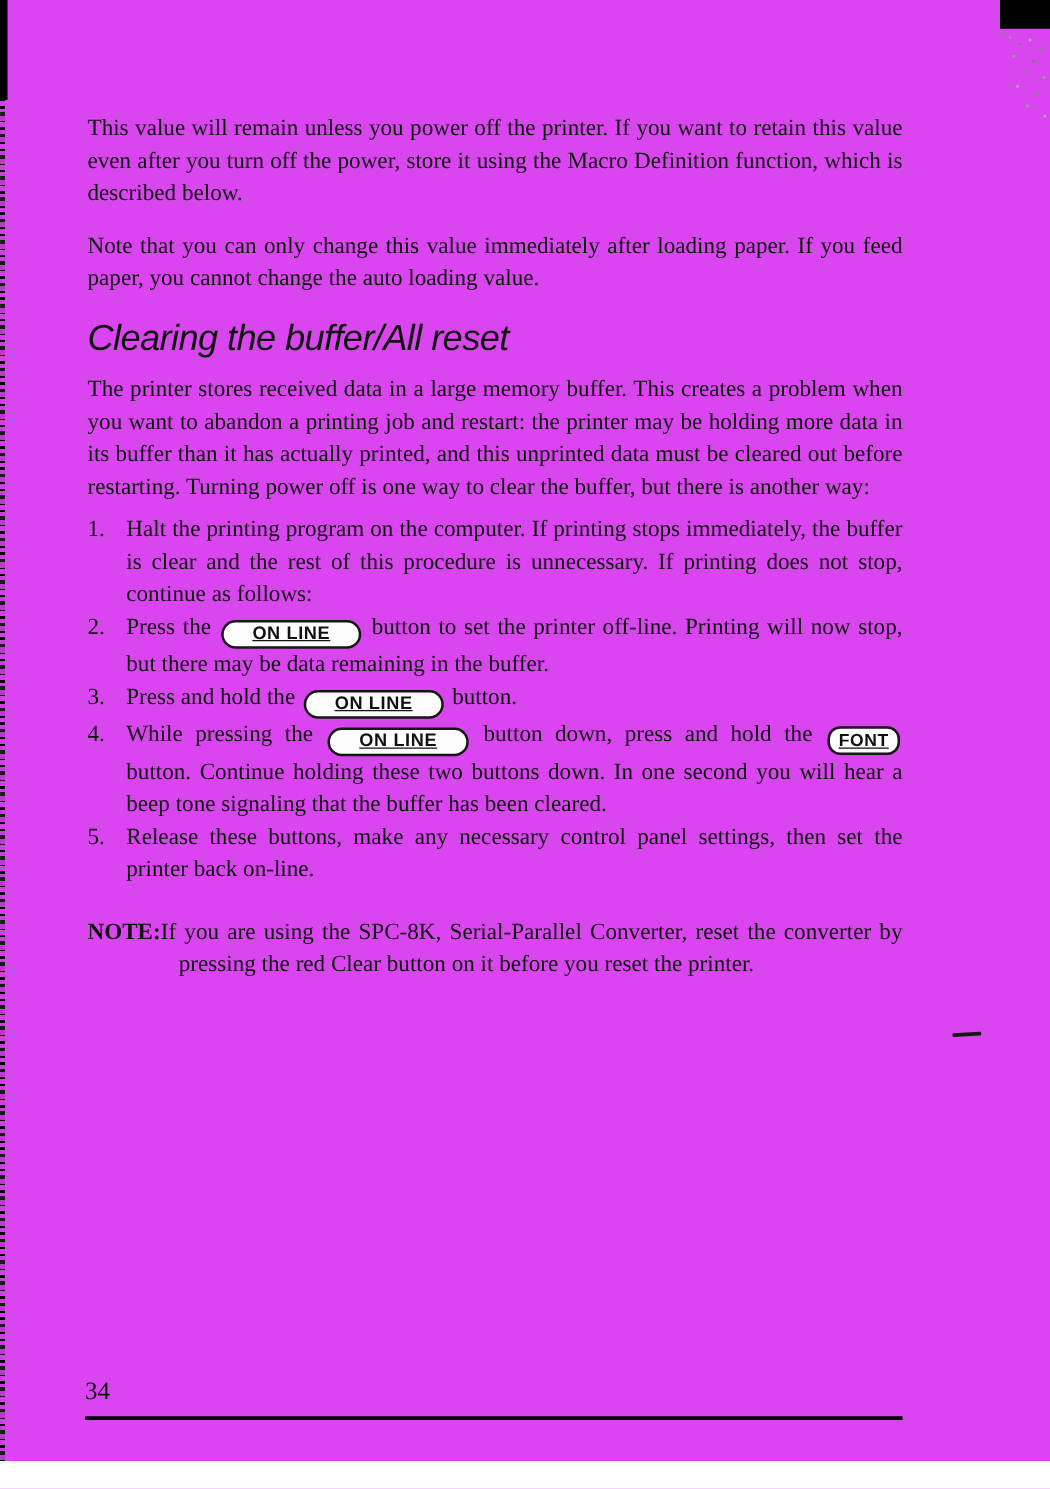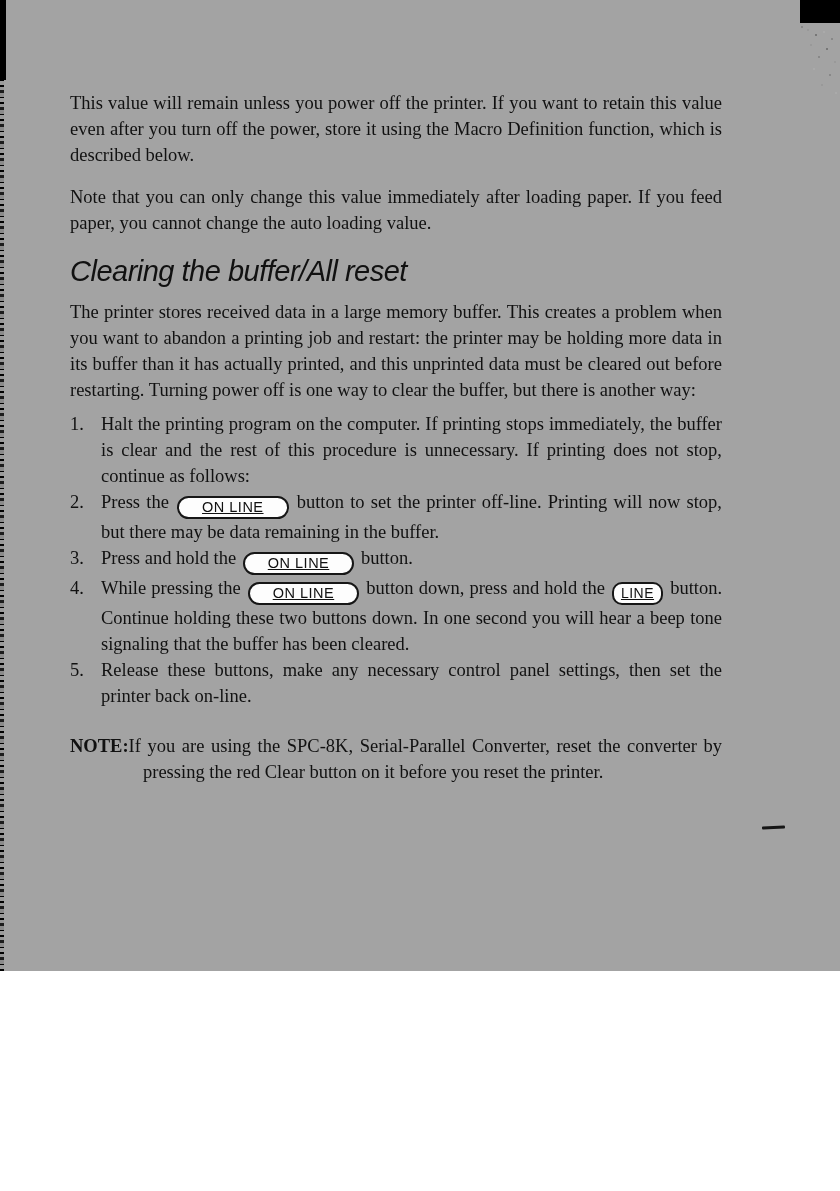--- a/index.html
+++ b/index.html
@@ -1,19 +1,19 @@
 <!DOCTYPE html>
 <html><head>
 <meta charset="utf-8">
 <style>
   html,body { margin:0; padding:0; background:#ffffff; }
   .page {
     position:relative;
-    width:840px; height:971px;
-    background:#a3a3a3;
+    width:840px; height:1169px;
+    background:#d946ef;
     color:#111;
     font-family:"Liberation Serif", serif;
     overflow:hidden;
   }
   
   .edge-left-strip {
     position:absolute; left:0; top:0; width:4px; height:1191px;
     background:repeating-linear-gradient(180deg,
       #000 0px 2px, rgba(0,0,0,0.08) 2px 5px,
       #1c1c1c 5px 8px, rgba(0,0,0,0.15) 8px 12px,
@@ -62,21 +62,21 @@
     border:2px solid #161616;
     border-radius:12px;
     font-family:"Liberation Sans", sans-serif;
     font-size:14.5px; line-height:19px;
     letter-spacing:0.5px;
     vertical-align:-4px;
     margin:0 2px;
     background:#fdfdfd;
     white-space:nowrap;
   }
-  .pill .pill-label { text-decoration:underline; }
+  .pill .pill-label { text-decoration:underline;font-weight:bold; }
   .pill-wide  { padding:0 23px; }
   .pill-small { padding:0 7px; border-radius:10px; font-size:14px; }
   .note {
     margin-top:24px;
     padding-left:73px; text-indent:-73px;
     font-size:18.5px; line-height:26px; text-align:justify;
   }
   .note-label { font-weight:bold; }
   
   .footer-rule {
@@ -139,21 +139,21 @@
         </div>
       </div>
 
       <div class="step">
         <span class="step-num">4.</span>
         <div class="step-body">
           <p class="body-text">
             <span>While pressing the</span>
             <span class="pill pill-wide"><span class="pill-label">ON LINE</span></span>
             <span>button down, press and hold the</span>
-            <span class="pill pill-small"><span class="pill-label">LINE</span></span>
+            <span class="pill pill-small"><span class="pill-label">FONT</span></span>
             <span>button. Continue holding these two buttons down. In one second you will hear a beep tone signaling that the buffer has been cleared.</span>
           </p>
         </div>
       </div>
 
       <div class="step">
         <span class="step-num">5.</span>
         <div class="step-body">
           <p class="body-text">Release these buttons, make any necessary control panel settings, then set the printer back on-line.</p>
         </div>

